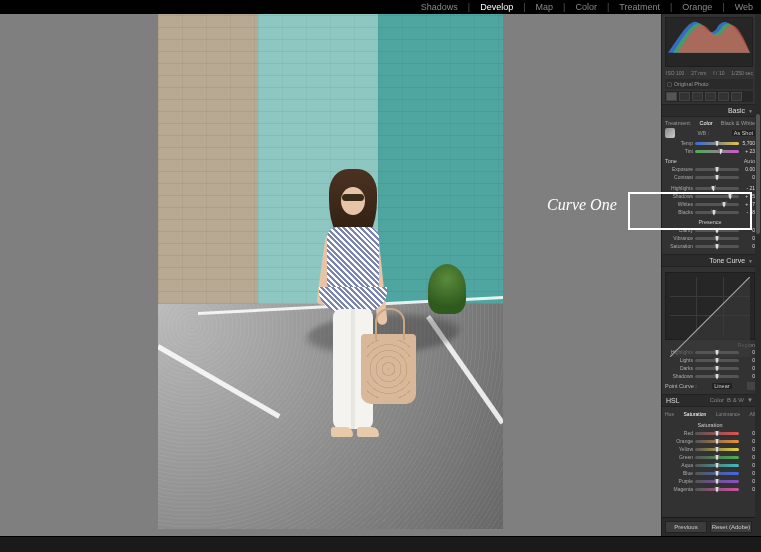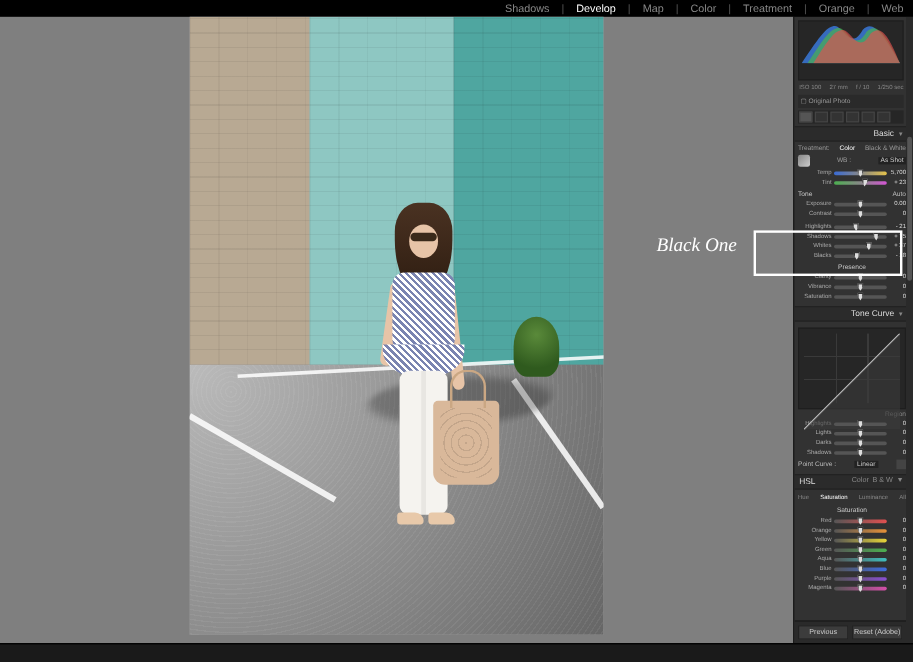--- a/index.html
+++ b/index.html
@@ -513,13 +513,13 @@
 
   <div class="footer-btns">
     <button>Previous</button>
     <button>Reset (Adobe)</button>
   </div>
 </div>
 
 <div class="filmstrip"></div>
 
 <div class="annotation-box"></div>
-<div class="annotation-label">Black One</div>
+<div class="annotation-label">Curve One</div>
 
 </body></html>

